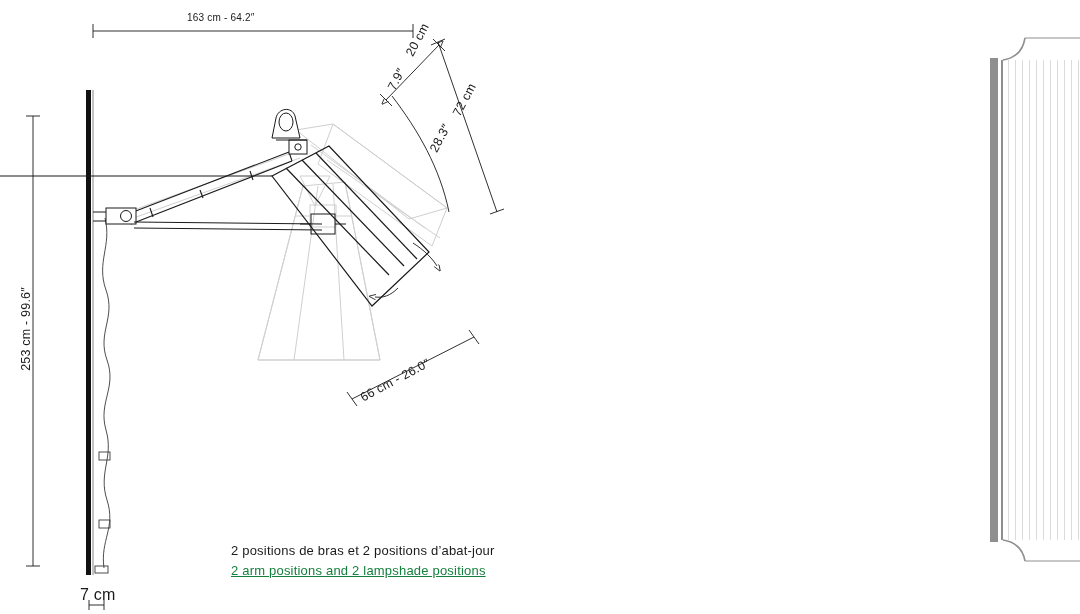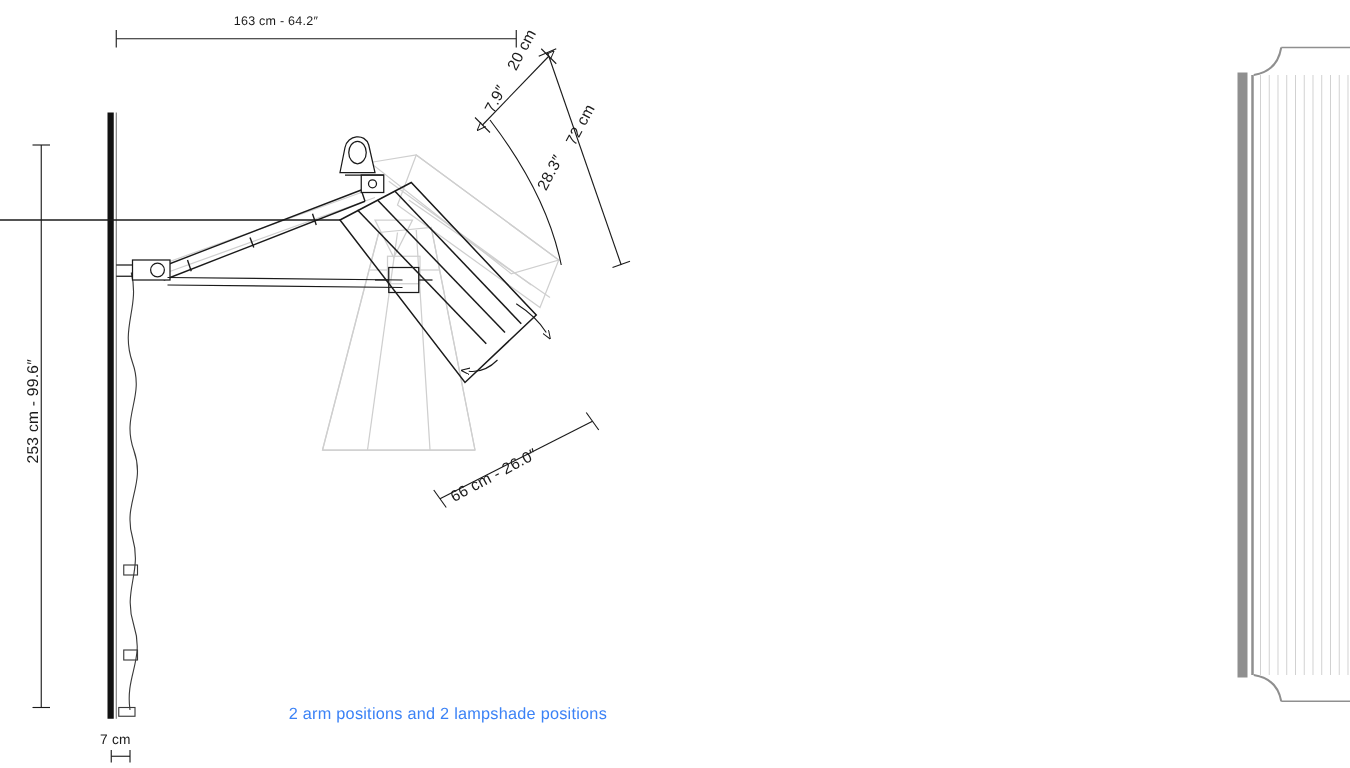--- a/index.html
+++ b/index.html
@@ -26,40 +26,40 @@
     width: 1080px;
     height: 614px;
   }
   .lbl {
     position: absolute;
     font-family: "Liberation Sans", sans-serif;
     white-space: nowrap;
     letter-spacing: 0.2px;
   }
   .lbl-dark { color: #1a1a1a; }
-  .lbl-grey { color: #3b82f6; }
+  .lbl-grey { color: #15803d; text-decoration: underline; }
 
   #lbl-width {
     left: 187px;
     top: 12px;
     font-size: 10px;
   }
   #lbl-height {
     left: -34px;
     top: 322px;
     font-size: 12.5px;
     transform: rotate(-90deg);
     transform-origin: center center;
     width: 120px;
     text-align: center;
   }
   #lbl-depth {
     left: 80px;
     top: 586px;
-    font-size: 11px;
+    font-size: 16px;
   }
   #lbl-20cm {
     left: 403px;
     top: 52px;
     font-size: 12.5px;
     transform: rotate(-62deg);
     transform-origin: left top;
   }
   #lbl-79 {
     left: 385px;
@@ -265,16 +265,17 @@
   <div class="lbl lbl-dark" id="lbl-20cm">20 cm</div>
 
   <div class="lbl lbl-dark" id="lbl-79">7.9″</div>
 
   <div class="lbl lbl-dark" id="lbl-72cm">72 cm</div>
 
   <div class="lbl lbl-dark" id="lbl-283">28.3″</div>
 
   <div class="lbl lbl-dark" id="lbl-66cm">66 cm - 26.0″</div>
 
+  <div class="lbl lbl-dark" id="caption-fr">2 positions de bras et 2 positions d’abat-jour</div>
 
   <div class="lbl lbl-grey" id="caption-en">2 arm positions and 2 lampshade positions</div>
 
 </div>
 
 </body></html>

